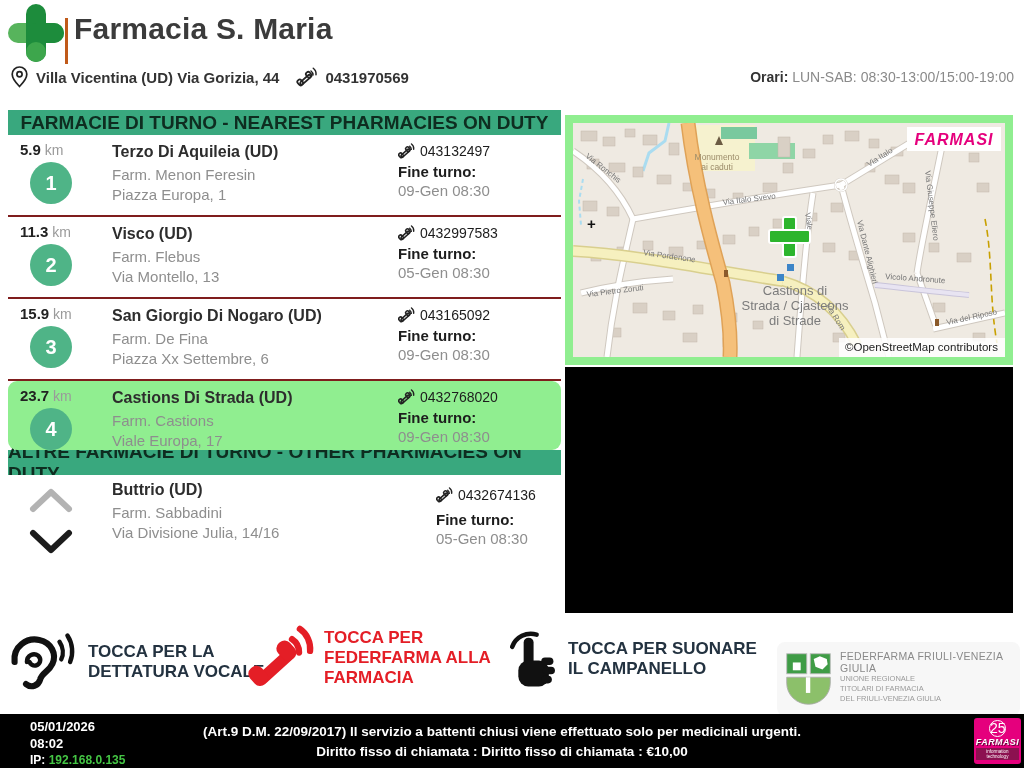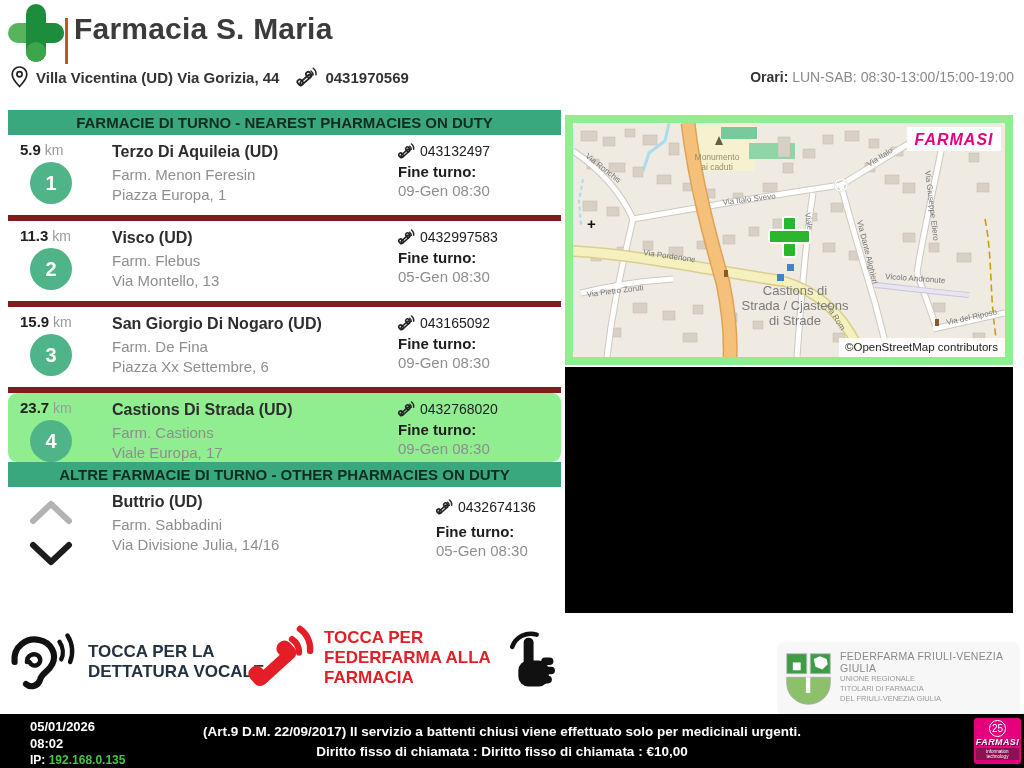--- a/index.html
+++ b/index.html
@@ -9,22 +9,22 @@
   
   #logo{position:absolute;left:8px;top:4px;width:56px;height:58px;}
   #header-divider{position:absolute;left:65px;top:18px;width:3px;height:46px;background:#c05a1a;}
   #page-title{position:absolute;left:74px;top:12px;font-size:30px;font-weight:bold;color:#3b3b3b;letter-spacing:.2px;}
   #info-row{position:absolute;left:10px;top:66px;display:flex;align-items:center;gap:7px;font-size:15px;font-weight:bold;color:#333;}
   #hours{position:absolute;right:10px;top:69px;font-size:14px;color:#8a8a8a;}
   #hours b{color:#333;}
 
   
   #left-panel{position:absolute;left:8px;top:110px;width:553px;}
-  .section-banner{height:25px;background:#39a87e;display:flex;align-items:center;justify-content:center;font-size:15px;font-weight:bold;color:#0e2d20;}
-  .ph-row{position:relative;height:80px;background:#fff;border-bottom:6px solid #7f1d1d;}
+  .section-banner{height:25px;background:#39a87e;display:flex;align-items:center;justify-content:center;font-size:19px;font-weight:bold;color:#0e2d20;}
+  .ph-row{position:relative;height:80px;background:#fff;border-bottom:2px solid #7f1d1d;}
   .ph-row.highlighted{background:#90ee90;border-bottom:none;height:69px;border-radius:9px;}
   .dist{position:absolute;left:12px;top:6px;font-size:15px;font-weight:bold;color:#222;}
   .dist .unit{font-weight:normal;color:#9a9a9a;font-size:14px;}
   .badge{position:absolute;left:22px;top:27px;width:42px;height:42px;border-radius:50%;background:#4fb487;color:#fff;font-size:20px;font-weight:bold;display:flex;align-items:center;justify-content:center;}
   .mid{position:absolute;left:104px;top:8px;}
   .city{font-size:16px;font-weight:bold;color:#2d2d2d;margin-bottom:4px;}
   .sub{font-size:15px;color:#8e8e8e;line-height:1.3;}
   .rightcol{position:absolute;left:390px;top:8px;width:160px;}
   .phline{display:flex;align-items:center;gap:5px;font-size:14px;font-weight:normal;color:#1d1d1d;}
   .fine-label{font-size:15px;font-weight:bold;color:#1d1d1d;margin-top:4px;}
@@ -51,21 +51,21 @@
   .fed-title{font-size:10.5px;color:#8a8a8a;letter-spacing:.3px;}
   .fed-line{font-size:7.5px;color:#9a9a9a;line-height:1.3;}
 
   
   #status-bar{position:absolute;left:0;top:714px;width:1024px;height:54px;background:#000;color:#fff;}
   .sb-left{position:absolute;left:30px;top:5px;font-size:13px;font-weight:bold;line-height:1.3;}
   .sb-ip{font-size:12px;font-weight:bold;}
   .sb-ip .ipval{color:#44c544;}
   .sb-center{position:absolute;left:120px;right:140px;top:8px;text-align:center;font-size:13.5px;font-weight:bold;line-height:1.5;}
   #farmasi-badge{position:absolute;right:3px;top:4px;width:47px;height:46px;background:#e5007d;border-radius:3px;text-align:center;color:#fff;overflow:hidden;}
-  .fb-circle{width:15px;height:15px;border:1px solid #fff;border-radius:50%;margin:2px auto 0;font-size:10px;line-height:15px;}
+  .fb-circle{width:15px;height:15px;border:1px solid #fff;border-radius:50%;margin:2px auto 0;font-size:14px;line-height:15px;}
   .fb-name{font-size:9px;font-weight:bold;font-style:italic;letter-spacing:.4px;text-shadow:1px 1px 0 #5c0a36;margin-top:0;}
   .fb-tag{font-size:4.5px;background:#8c1150;margin:1px 2px 0;padding:1px 0;}
 
   svg text{font-family:"Liberation Sans",sans-serif;}
   .mapfont{fill:#777;font-size:8px;}
   .place{fill:#7b7b7b;font-size:13px;text-anchor:middle;}
 </style>
 </head>
 <body>
 
@@ -417,20 +417,21 @@
 
   <button class="foot-btn" id="btn-bell">
     <svg width="58" height="78" viewBox="0 0 76 84">
       <path d="M16 26 A26 26 0 0 1 48 10" fill="none" stroke="#111" stroke-width="6" stroke-linecap="round"></path>
       <rect x="31" y="14" width="13" height="42" rx="6.5" fill="#111"></rect>
       <rect x="24" y="44" width="40" height="34" rx="13" fill="#111"></rect>
       <rect x="54" y="40" width="16" height="10" rx="5" fill="#111"></rect>
       <rect x="56" y="52" width="16" height="10" rx="5" fill="#111"></rect>
       <rect x="54" y="64" width="14" height="10" rx="5" fill="#111"></rect>
     </svg>
+    <span class="btn-label"><span>TOCCA PER SUONARE</span><br><span>IL CAMPANELLO</span></span>
   </button>
 
   <div id="federfarma">
     <svg width="54" height="62" viewBox="0 0 54 62">
       <rect x="2" y="2" width="23" height="23" fill="#3f9c46" stroke="#bbb" stroke-width="1"></rect>
       <rect x="29" y="2" width="23" height="23" fill="#3f9c46" stroke="#bbb" stroke-width="1"></rect>
       <rect x="9" y="12" width="9" height="9" fill="#fff"></rect>
       <path d="M33 8 L40 5 L48 8 L49 14 L43 20 L35 17 Z" fill="#fff"></path>
       <path d="M2 29 L52 29 L52 36 A25 24 0 0 1 2 36 Z" fill="#8cc06a" stroke="#aaa" stroke-width="1"></path>
       <rect x="24" y="29" width="5" height="18" fill="#fff"></rect>

